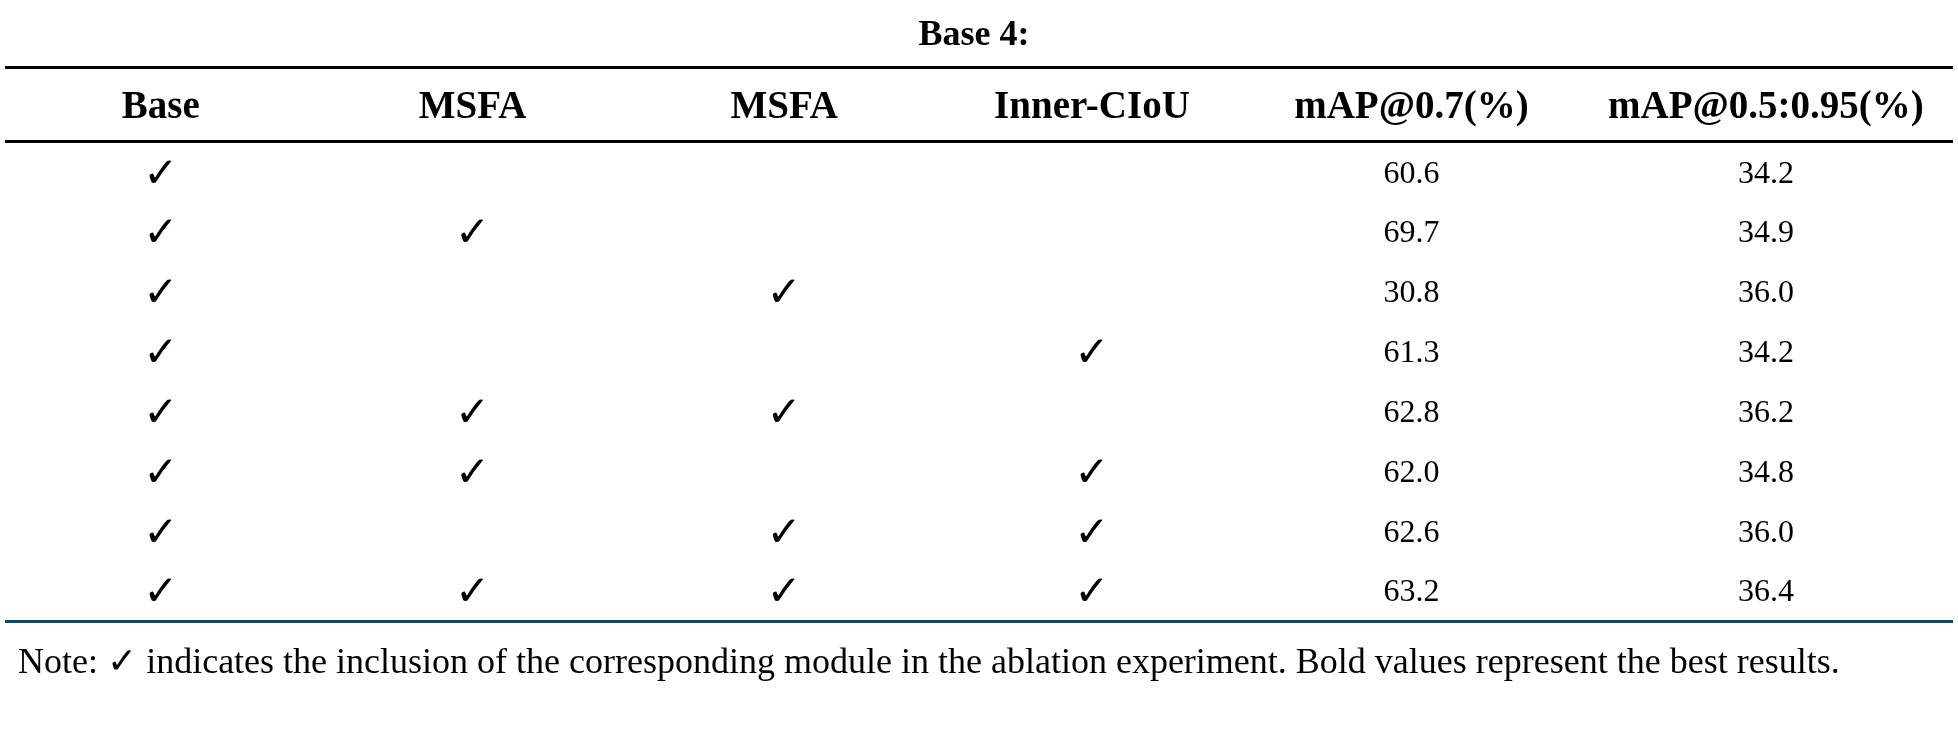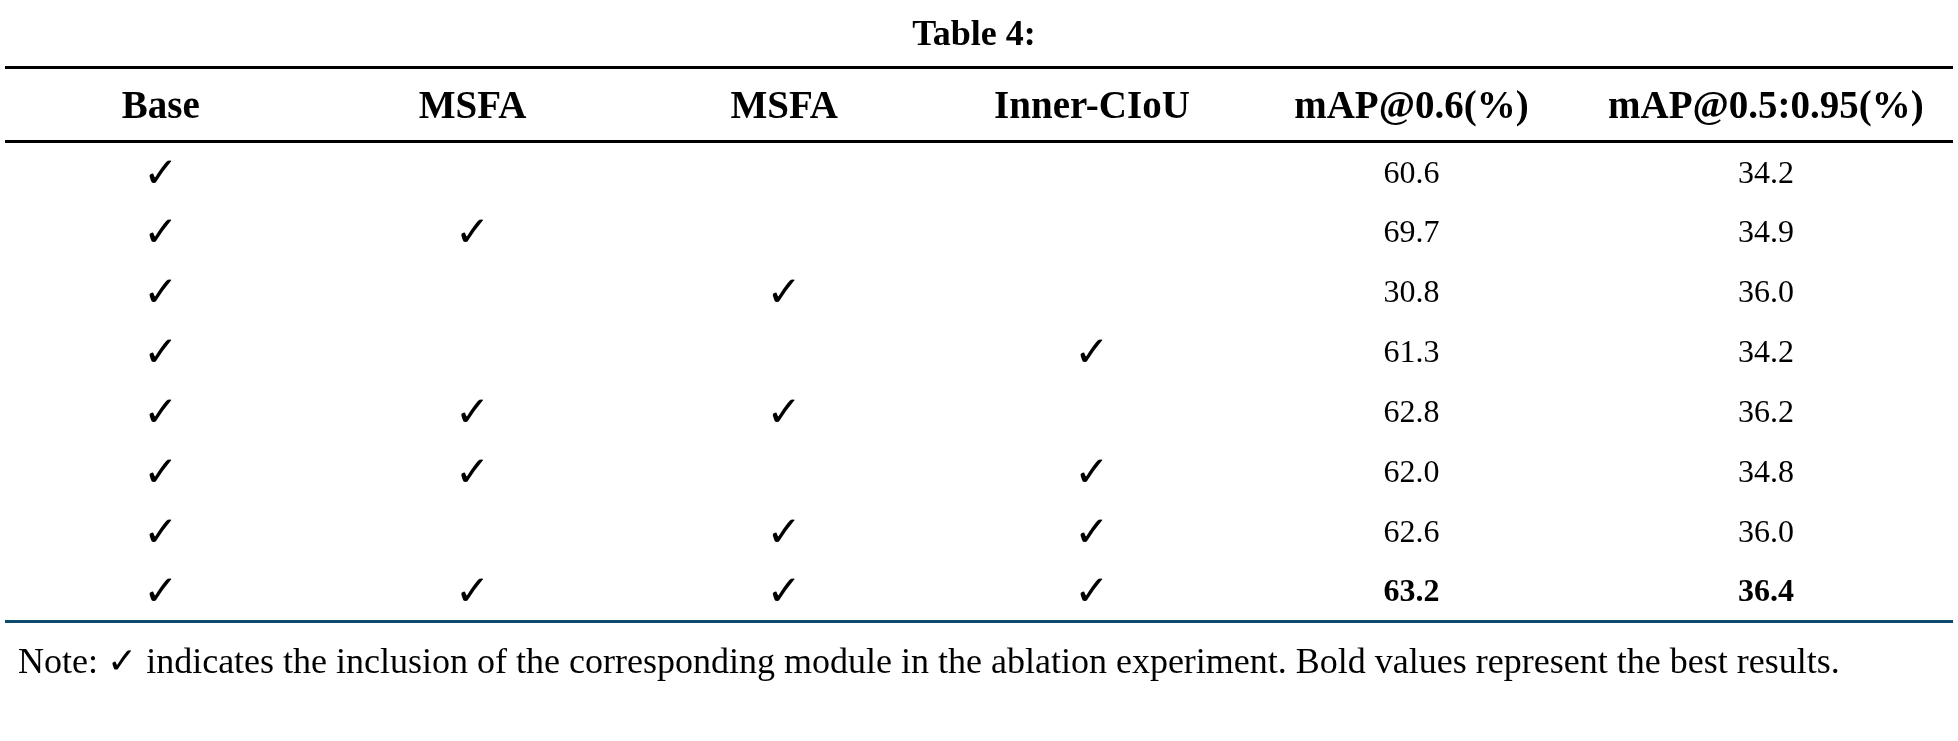--- a/index.html
+++ b/index.html
@@ -42,54 +42,54 @@
   td {
     height: 60px;
     font-size: 32px;
     text-align: center; vertical-align: middle;
   }
   td.check {
     font-family: "DejaVu Sans", sans-serif;
     font-size: 42px;
     font-weight: 400;
   }
-  tr.best td.value { font-weight: bold; margin-top: 28px; }
+  tr.best td.value { font-weight: normal; margin-top: 28px; }
 
   .note {
     margin: 16px 6px 0 18px;
     font-size: 36px;
     line-height: 45px;
     text-align: justify;
   }
 </style>
 </head>
 <body>
 
 <div class="page">
 
   <div class="caption">
-    <span class="label">Table 4:</span>
+    <span class="label">Base 4:</span>
   </div>
 
   <table class="ablation">
     <colgroup>
       <col class="c1">
         <col class="c2">
         <col class="c3">
         <col class="c4">
         <col class="c5">
         <col class="c6">
     </colgroup>
     <thead>
       <tr>
         <th>Base</th>
         <th>MSFA</th>
         <th>MSFA</th>
         <th>Inner-CIoU</th>
-        <th>mAP@0.6(%)</th>
+        <th>mAP@0.7(%)</th>
         <th>mAP@0.5:0.95(%)</th>
       </tr>
     </thead>
     <tbody>
       <tr>
         <td class="check">✓</td>
         <td class="check"></td>
         <td class="check"></td>
         <td class="check"></td>
         <td class="value">60.6</td>

